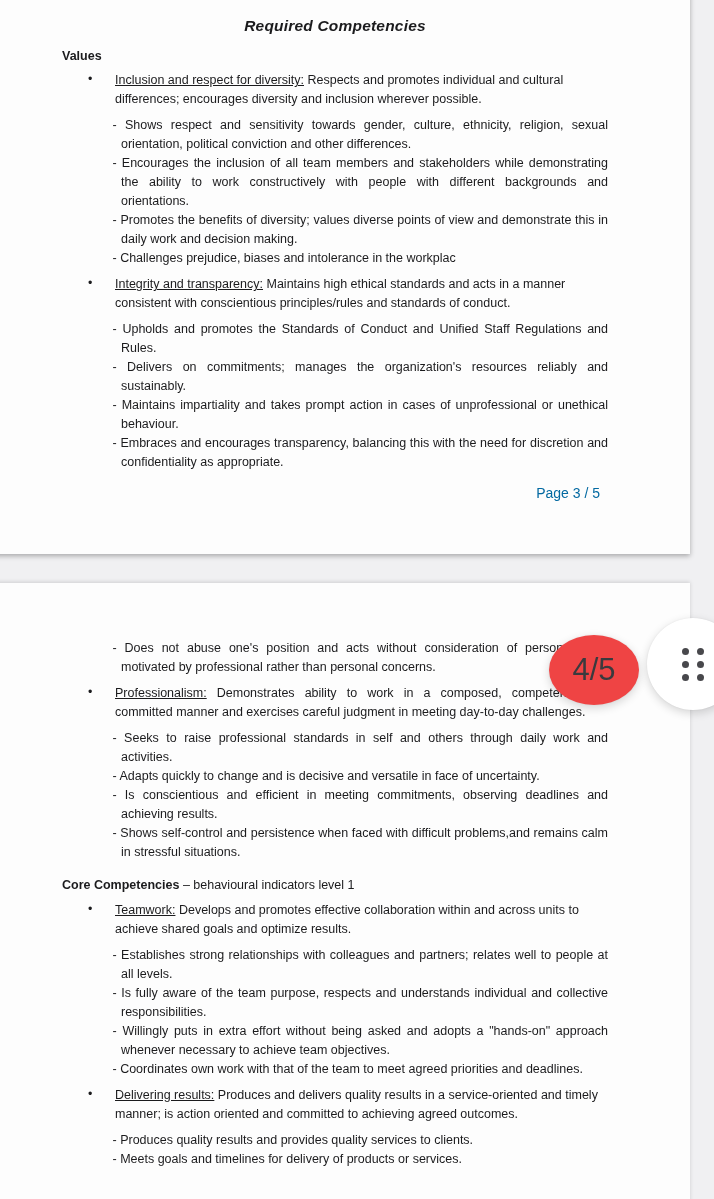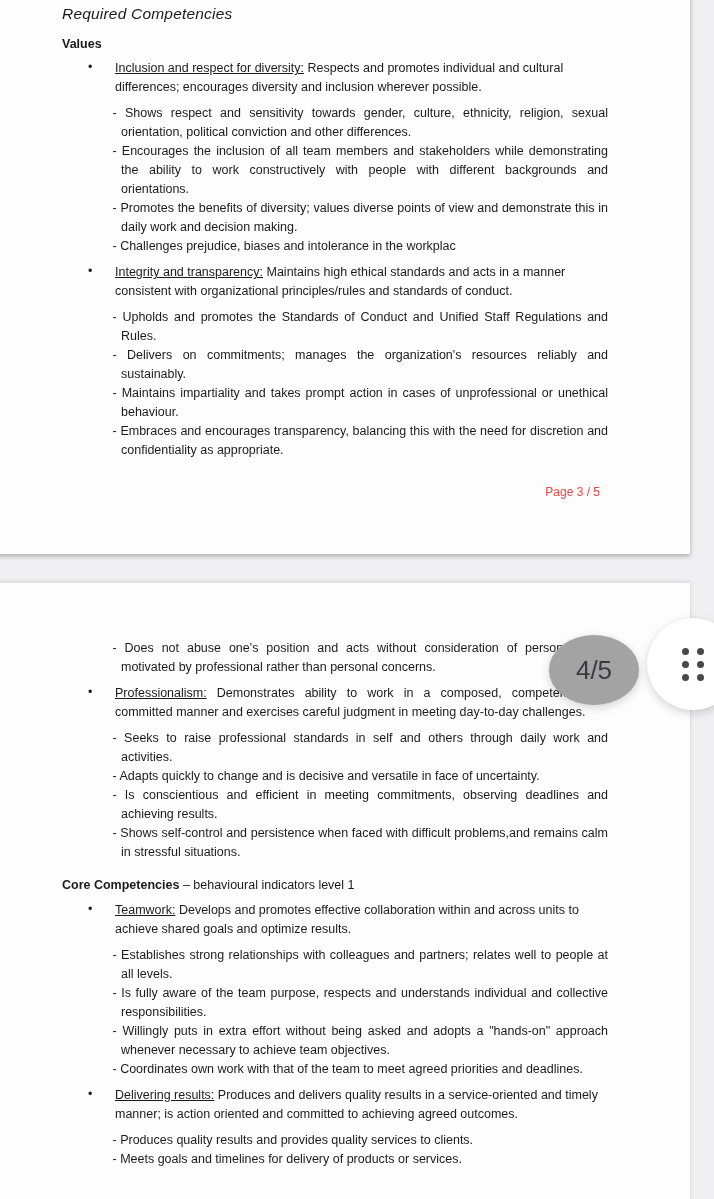--- a/index.html
+++ b/index.html
@@ -32,26 +32,27 @@
   .doc {
     position:relative;
     color:#1b1b1d;
     font-size:12.5px;
     line-height:19px;
   }
   .page-3 .doc { padding:14px 82px 0 72px; }
   .page-4 .doc { padding:56px 82px 0 72px; }
 
   .doc-title {
-    margin:0;
+    margin:12px;
     font-size:15.5px;
     line-height:20px;
-    font-weight:normal;
+    font-weight:bold;
     font-style:italic;
     letter-spacing:0.2px;
+    text-align:center;
   }
   .subhead {
     margin:13px 0 0 0;
     line-height:15px;
     font-weight:bold;
   }
 
   .bullet { position:relative; padding-left:46px; margin:0; }
   .bullet .marker { position:absolute; left:26px; top:-1px; }
   .bullet .b-body { margin:7px; }
@@ -67,33 +68,33 @@
   }
   .sub::before { content:"- "; }
 
   .core-heading { margin:14px 0 0 0; line-height:18px; }
   .core-heading b { font-weight:bold; }
 
   .page-footer {
     position:absolute;
     right:90px;
     top:495px;
-    font-size:12px;
-    color:#ef4444;
+    font-size:14px;
+    color:#0369a1;
   }
 
   .page-indicator {
     position:absolute;
     left:549px; top:635px;
     width:90px; height:70px;
-    background:#a3a3a3;
+    background:#ef4444;
     border-radius:50%;
     box-shadow:0 3px 10px rgba(0,0,0,0.16), 0 0 2px rgba(0,0,0,0.06);
     display:flex; align-items:center; justify-content:center;
-    font-size:26px; color:#3a3a3e;
+    font-size:31px; color:#3a3a3e;
     z-index:6;
   }
 
   .dots-btn {
     position:absolute;
     left:647px; top:618px;
     width:92px; height:92px;
     background:#ffffff;
     border-radius:50%;
     box-shadow:0 3px 10px rgba(0,0,0,0.16), 0 0 2px rgba(0,0,0,0.06);
@@ -127,21 +128,21 @@
       </div>
       <div class="subs">
         <p class="sub">Shows respect and sensitivity towards gender, culture, ethnicity, religion, sexual orientation, political conviction and other differences.</p>
         <p class="sub">Encourages the inclusion of all team members and stakeholders while demonstrating the ability to work constructively with people with different backgrounds and orientations.</p>
         <p class="sub">Promotes the benefits of diversity; values diverse points of view and demonstrate this in daily work and decision making.</p>
         <p class="sub">Challenges prejudice, biases and intolerance in the workplac</p>
       </div>
 
       <div class="bullet">
         <span class="marker">•</span>
-        <p class="b-body"><span class="term">Integrity and transparency:</span> <span>Maintains high ethical standards and acts in a manner consistent with organizational principles/rules and standards of conduct.</span></p>
+        <p class="b-body"><span class="term">Integrity and transparency:</span> <span>Maintains high ethical standards and acts in a manner consistent with conscientious principles/rules and standards of conduct.</span></p>
       </div>
       <div class="subs">
         <p class="sub">Upholds and promotes the Standards of Conduct and Unified Staff Regulations and Rules.</p>
         <p class="sub">Delivers on commitments; manages the organization's resources reliably and sustainably.</p>
         <p class="sub">Maintains impartiality and takes prompt action in cases of unprofessional or unethical behaviour.</p>
         <p class="sub">Embraces and encourages transparency, balancing this with the need for discretion and confidentiality as appropriate.</p>
       </div>
 
     </div>
     <div class="page-footer">Page 3 / 5</div>

